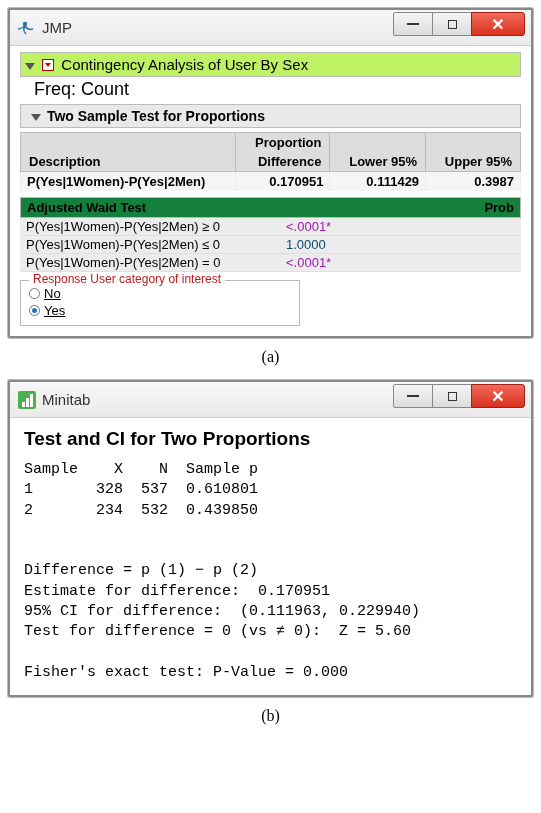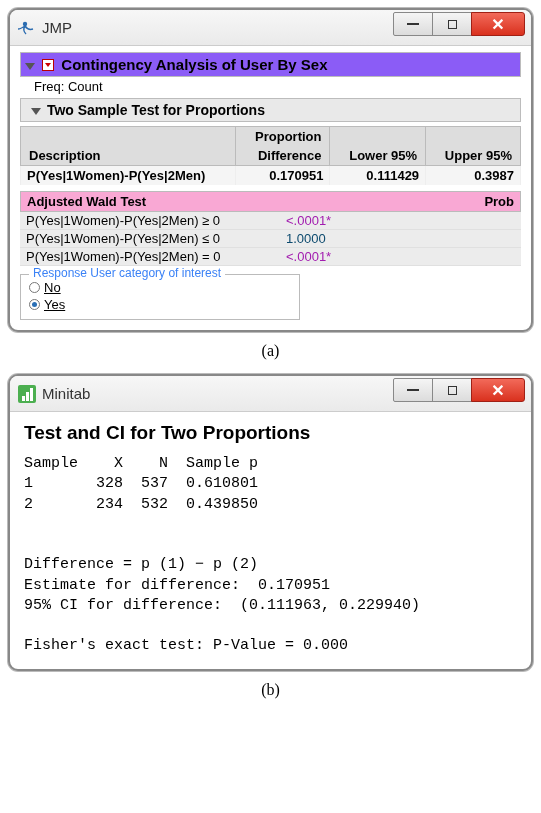--- a/index.html
+++ b/index.html
@@ -7,21 +7,21 @@
     margin: 0;
     padding: 8px;
     background: #fff;
     font-family: "Segoe UI", Arial, sans-serif;
     font-size: 13px;
     color: #000;
     width: 541px;
   }
   .window {
     border: 2px solid #888;
-    border-radius: 10px;
+    border-radius: 2px;
     background: #fff;
     box-shadow: 0 0 0 1px #bbb;
     margin-bottom: 4px;
     overflow: hidden;
   }
   .titlebar {
     display: flex;
     align-items: center;
     height: 36px;
     background: linear-gradient(#f7f7f7, #eaeaea);
@@ -83,27 +83,27 @@
     position:relative; top:1px; margin:0 3px 0 1px;
   }
   .redbox::after{
     content:""; position:absolute; left:2px; top:3px;
     width:0;height:0;
     border-left:3px solid transparent;
     border-right:3px solid transparent;
     border-top:4px solid #c00;
   }
   .h-main {
-    background:#8b5cf6;
+    background:#bef264;
     border:1px solid #bcbcbc;
     padding:3px 4px;
-    font-weight:bold;
+    font-weight:normal;
     font-size:15px;
   }
-  .freq { padding:2px 0 2px 14px; font-size:13px; }
+  .freq { padding:2px 0 2px 14px; font-size:18px; }
   .h-sub {
     background:#e9e9e9;
     border:1px solid #bcbcbc;
     padding:3px 8px 3px 10px;
     font-weight:bold;
     font-size:14px;
     margin-top:2px;
   }
   table.props {
     width:100%;
@@ -123,21 +123,21 @@
   table.props td {
     padding:2px 6px;
     border-left:1px solid #eee;
     border-right:1px solid #eee;
     background:#f5f5f5;
     font-size:13px;
     font-weight:bold;
   }
   table.props td.r { text-align:right; }
   .wald-h {
-    background:#f9a8d4;
+    background:#15803d;
     border:1px solid #bbb;
     padding:2px 6px;
     font-weight:bold;
     display:flex;
     margin-top:6px;
   }
   .wald-h .spacer{flex:1;}
   .wald-row{
     display:flex;
     padding:1px 6px;
@@ -149,21 +149,21 @@
   .wald-row.alt .prob{color:#000;}
   .fieldset{
     border:1px solid #bbb;
     margin-top:8px;
     padding:4px 8px 6px 8px;
     position:relative;
     width:280px;
   }
   .fieldset .legend{
     position:absolute; top:-9px; left:8px;
-    background:#fff; padding:0 4px; font-size:12px; color:#3b82f6;
+    background:#fff; padding:0 4px; font-size:12px; color:#b91c1c;
   }
   .radio-row{display:flex;align-items:center;gap:4px;padding:1px 0;text-decoration:underline;}
   .radio{
     width:11px;height:11px;border:1px solid #777;border-radius:50%;
     display:inline-block;position:relative;background:#fff;
   }
   .radio.checked::after{
     content:"";position:absolute;left:2px;top:2px;width:5px;height:5px;
     border-radius:50%;background:#2a6fb5;
   }
@@ -305,18 +305,19 @@
   <div class="mt-content">
     <div class="mt-title">Test and CI for Two Proportions</div>
     <div class="mono">Sample    X    N  Sample p</div>
     <div class="mono">1       328  537  0.610801</div>
     <div class="mono">2       234  532  0.439850</div>
     <div class="mono"> </div>
     <div class="mono"> </div>
     <div class="mono">Difference = p (1) − p (2)</div>
     <div class="mono">Estimate for difference:  0.170951</div>
     <div class="mono">95% CI for difference:  (0.111963, 0.229940)</div>
+    <div class="mono">Test for difference = 0 (vs ≠ 0):  Z = 5.60</div>
     <div class="mono"> </div>
     <div class="mono">Fisher's exact test: P-Value = 0.000</div>
   </div>
 </div>
 
 <div class="caption">(b)</div>
 
 </body></html>

